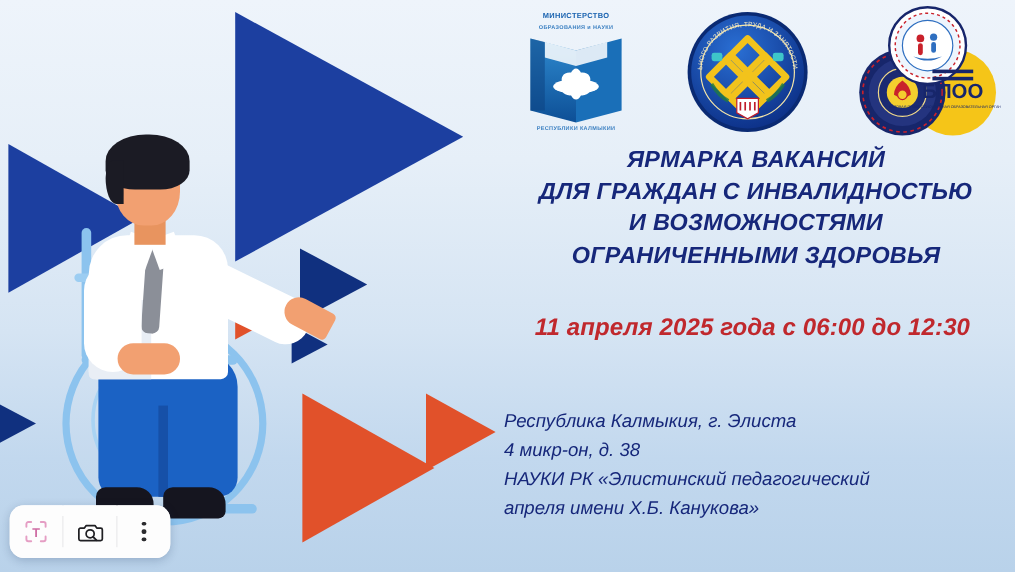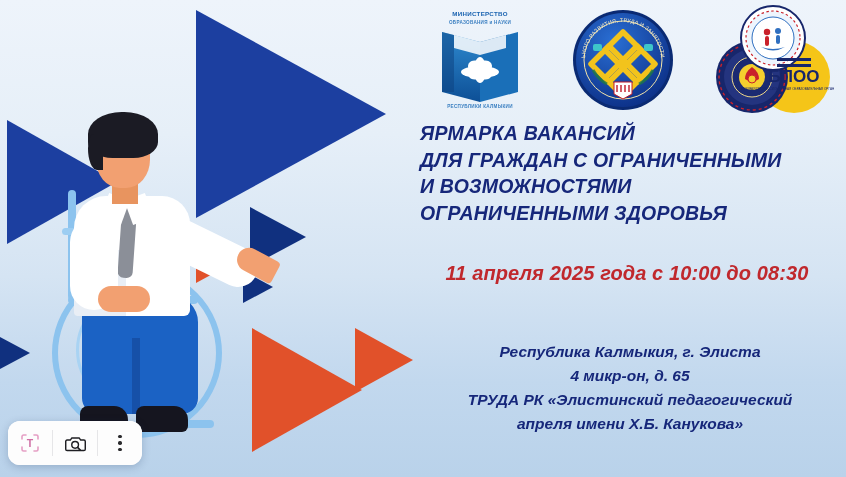--- a/index.html
+++ b/index.html
@@ -280,21 +280,21 @@
     line-height: 1.15;
   }
   #minobr-top { top: 2px; font-size: 6.2px; }
   #minobr-sub { top: 12px; font-size: 4.6px; color:#3a7fc1; }
   #minobr-bot { bottom: 3px; font-size: 4.6px; color:#3a7fc1; }
   
   #headline {
     position: absolute;
     left: 420px; top: 120px;
     width: 420px;
-    text-align: left;
+    text-align: center;
     color: #16277a;
     font-weight: bold;
     font-style: italic;
     font-size: 19.5px;
     line-height: 1.36;
     letter-spacing: .2px;
   }
   #date-line {
     position: absolute;
     left: 412px; top: 262px;
@@ -303,23 +303,23 @@
     color: #c0282d;
     font-weight: bold;
     font-style: italic;
     font-size: 20px;
     letter-spacing: .1px;
   }
   #address {
     position: absolute;
     left: 420px; top: 340px;
     width: 420px;
-    text-align: center;
+    text-align: left;
     color: #16277a;
-    font-weight: bold;
+    font-weight: normal;
     font-style: italic;
     font-size: 15.5px;
     line-height: 1.55;
   }
   
   #toolbar {
     position: absolute;
     left: 8px; bottom: 12px;
     height: 44px;
     display: flex;
@@ -483,31 +483,31 @@
           <rect x="-17" y="-13" width="34" height="3" fill="#17266b"></rect>
           <text x="0" y="5" text-anchor="middle" font-size="17" font-weight="bold" font-family="Liberation Sans, sans-serif" fill="#17266b">БПОО</text>
           <text x="0" y="13" text-anchor="middle" font-size="3.1" font-family="Liberation Sans, sans-serif" fill="#17266b">БАЗОВАЯ ПРОФЕССИОНАЛЬНАЯ ОБРАЗОВАТЕЛЬНАЯ ОРГАНИЗАЦИЯ</text>
         </g>
       </svg>
     </div>
   </div>
 
   <div id="headline">
     <div>ЯРМАРКА ВАКАНСИЙ</div>
-    <div>ДЛЯ ГРАЖДАН С ОГРАНИЧЕННЫМИ</div>
+    <div>ДЛЯ ГРАЖДАН С ИНВАЛИДНОСТЬЮ</div>
     <div>И ВОЗМОЖНОСТЯМИ</div>
     <div>ОГРАНИЧЕННЫМИ ЗДОРОВЬЯ</div>
   </div>
 
-  <div id="date-line">11 апреля 2025 года с 10:00 до 08:30</div>
+  <div id="date-line">11 апреля 2025 года с 06:00 до 12:30</div>
 
   <div id="address">
     <div>Республика Калмыкия, г. Элиста</div>
-    <div>4 микр-он, д. 65</div>
-    <div>ТРУДА РК «Элистинский педагогический</div>
+    <div>4 микр-он, д. 38</div>
+    <div>НАУКИ РК «Элистинский педагогический</div>
     <div>апреля имени Х.Б. Канукова»</div>
   </div>
 
   <div id="toolbar">
 
     <div class="tb-btn">
       <svg width="22" height="22" viewBox="0 0 22 22">
         <g fill="none" stroke="#e59ec4" stroke-width="1.6" stroke-linecap="round">
           <path d="M3 7 V4.6 A1.6 1.6 0 0 1 4.6 3 H7"></path>
           <path d="M15 3 H17.4 A1.6 1.6 0 0 1 19 4.6 V7"></path>

